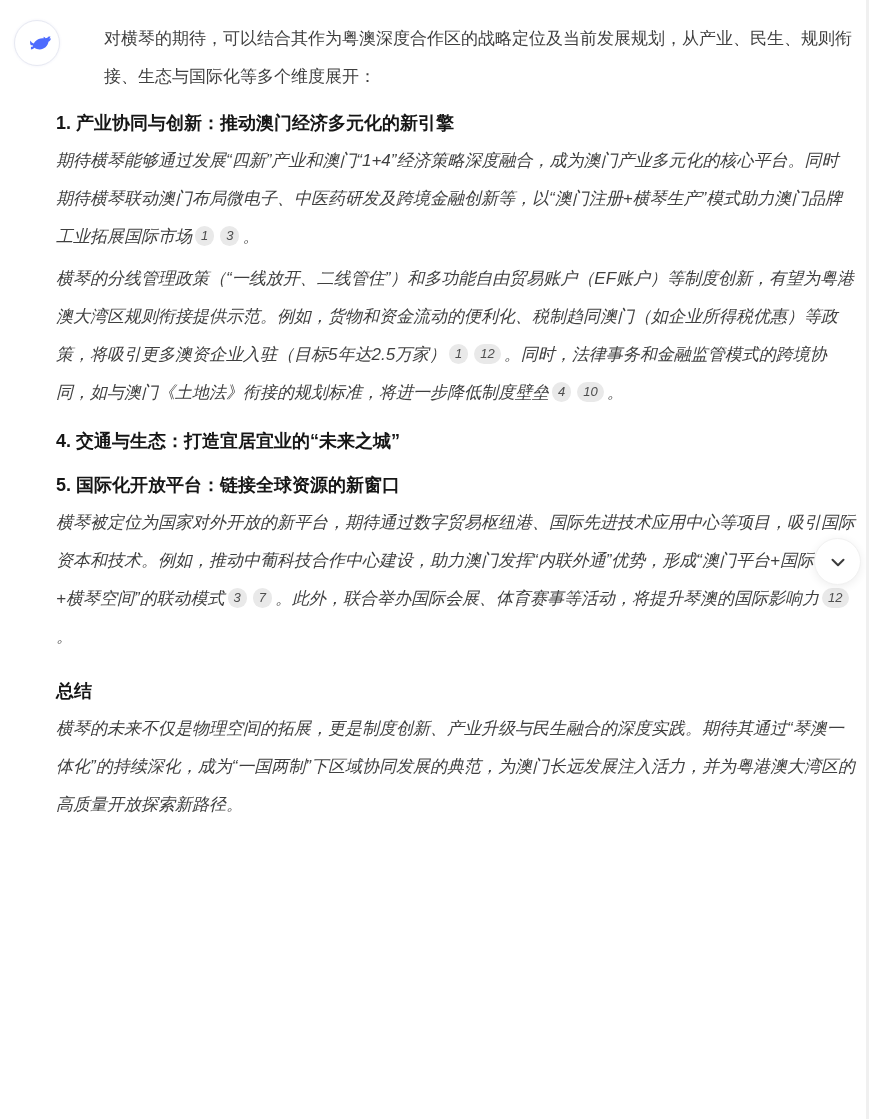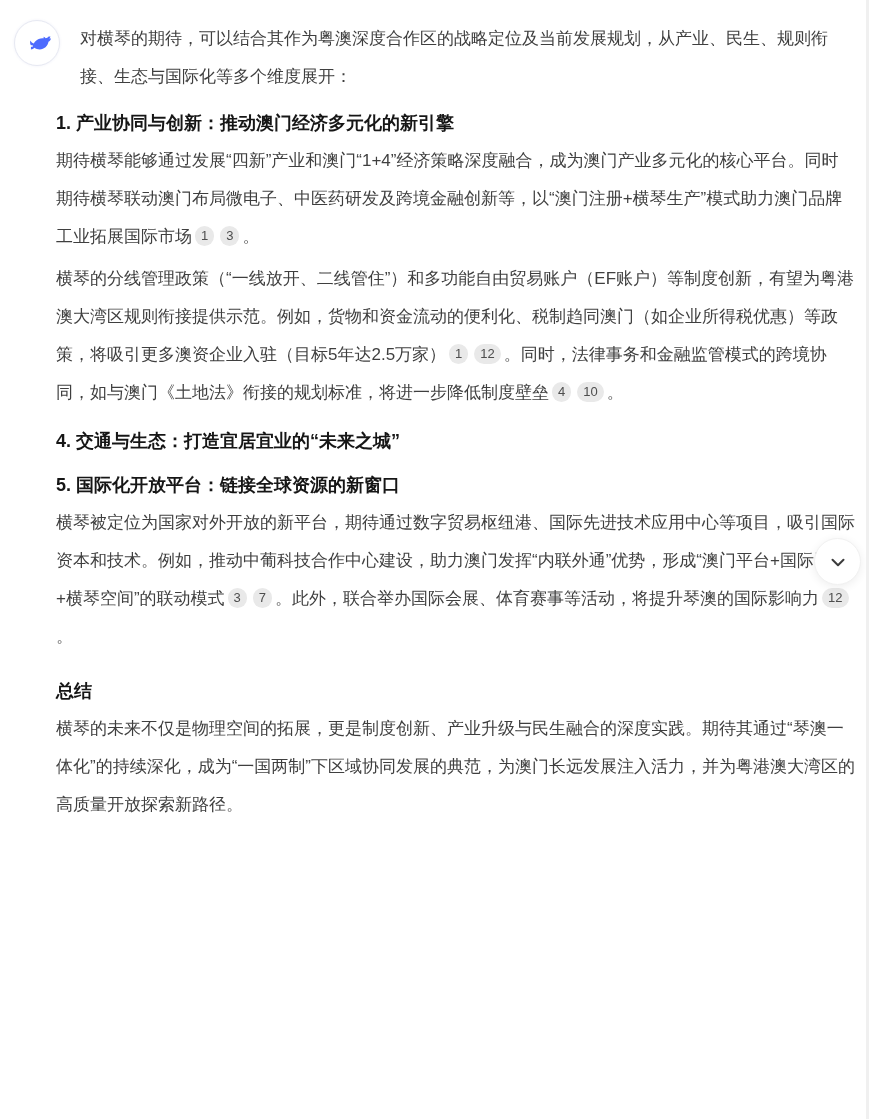--- a/index.html
+++ b/index.html
@@ -8,38 +8,38 @@
     width: 869px; height: 1119px;
     background: #ffffff;
     font-family: "Liberation Sans", sans-serif;
     color: #3f3f3f;
     overflow: hidden;
     position: relative;
   }
   .page { width:100%; height:100%; position:relative; }
 
   
-  .msg { position: relative; padding: 20px 16px 0 80px; }
+  .msg { position: relative; padding: 20px 16px 0 104px; }
   .avatar {
     position: absolute; left: 14px; top: 20px;
     width: 46px; height: 46px; border-radius: 50%;
     background: #fff; border: 1px solid #e7e9f2;
     display: flex; align-items: center; justify-content: center;
     box-shadow: 0 0 3px rgba(60,80,180,0.08);
   }
   .intro { margin: 0; font-size: 17px; line-height: 38px; color: #3f3f3f; }
 
   
   .content { padding: 2px 14px 0 56px; }
   .section h3, .summary h3 {
     margin: 0; padding-top: 6px;
     font-size: 18px; line-height: 38px;
     font-weight: 700; color: #161616;
   }
-  .para { margin: 0 0 4px; font-size: 17px; line-height: 38px; color: #3f3f3f; }
+  .para { margin: 0 0 4px; font-size: 17px; line-height: 38px; color: #3f3f3f; font-style: italic; }
 
   .cite {
     display: inline-block;
     background: #e9e9e9; color: #4d4d4d;
     font-size: 13px; line-height: 20px;
     min-width: 10px; text-align: center;
     padding: 0 6px; border-radius: 10px;
     margin: 0 3px; vertical-align: 2px;
     cursor: pointer; user-select: none;
   }

